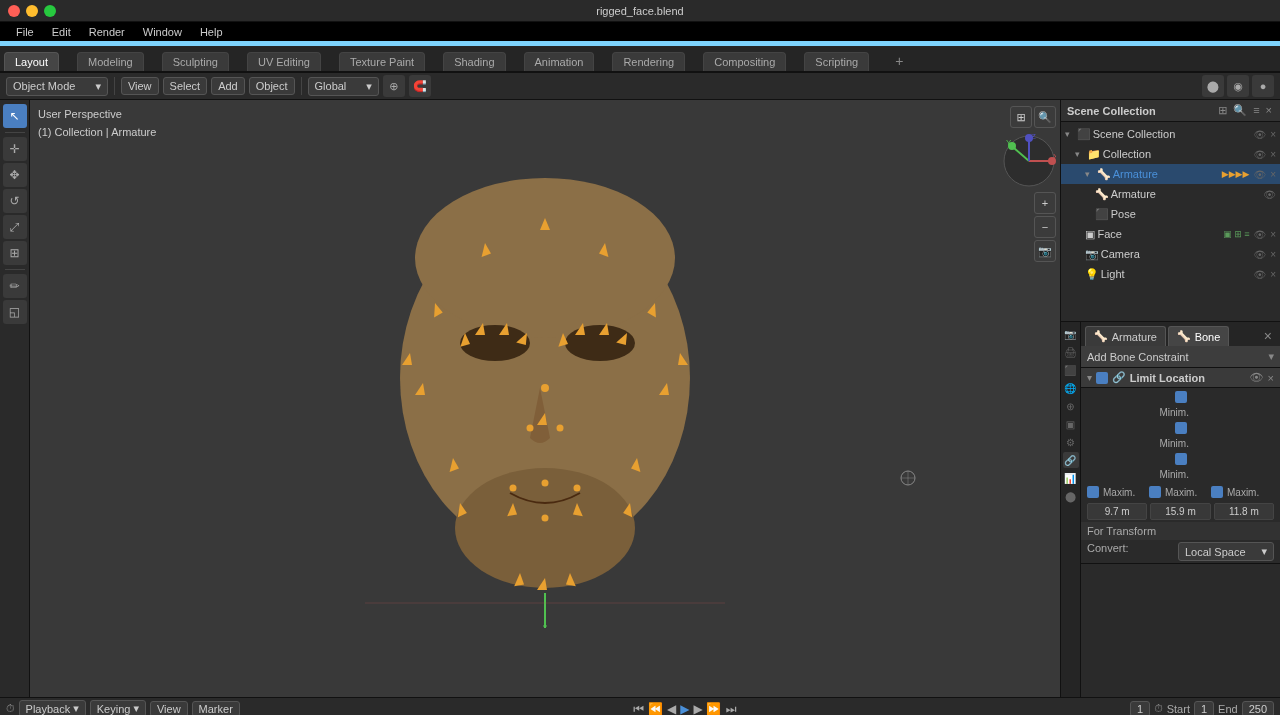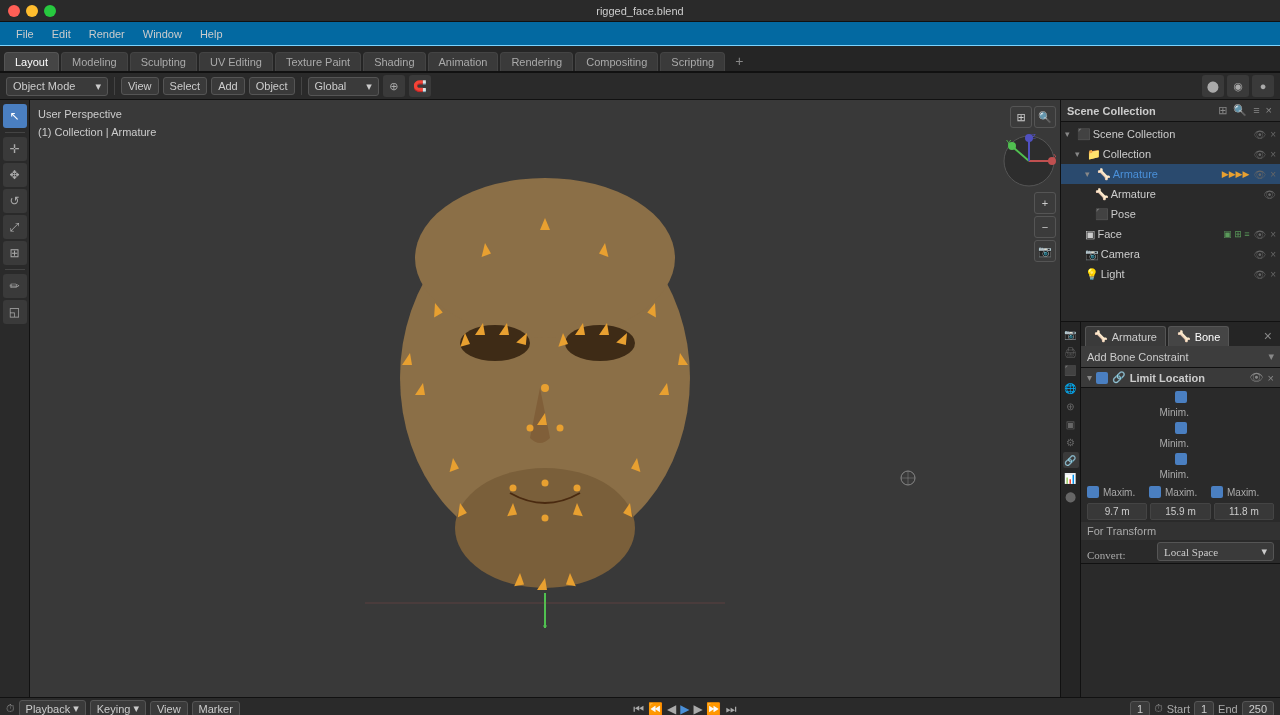--- a/index.html
+++ b/index.html
@@ -37,44 +37,44 @@
       cursor: pointer;
     }
     .tb-close { background: #ff5f56; }
     .tb-min { background: #ffbd2e; }
     .tb-max { background: #27c93f; }
     .title-bar-title { font-size: 11px; color: #ccc; }
 
     
     .menu-bar {
       height: 24px;
-      background: #0369a1;
+      background: #000000;
       display: flex;
       align-items: center;
       padding: 0 8px;
       gap: 2px;
-      border-bottom: 1px solid #7dd3fc;
+      border-bottom: 5px solid #7dd3fc;
     }
     .menu-item {
       padding: 2px 8px;
       cursor: pointer;
       border-radius: 3px;
       font-size: 11px;
       color: #ccc;
     }
 
     
     .workspace-tabs {
       height: 26px;
       background: #252525;
       display: flex;
       align-items: flex-end;
       padding: 0 4px;
       border-bottom: 1px solid #111;
-      gap: 2px;
+      gap: 18px;
     }
     .ws-tab {
       padding: 3px 10px;
       background: #3a3a3a;
       border-radius: 4px 4px 0 0;
       cursor: pointer;
       font-size: 11px;
       color: #aaa;
       border: 1px solid #444;
       border-bottom: none;
@@ -213,25 +213,24 @@
     .properties-panel {
       flex: 1;
       overflow-y: auto;
       overflow-x: hidden;
     }
     .prop-section {
       border-bottom: 1px solid #111;
     }
     .prop-row {
       display: flex;
-      align-items: flex-end;
+      align-items: flex-start;
       padding: 2px 6px;
-      gap: 0;
+      gap: 21px;
       min-height: 22px;
-      font-family: Liberation Serif, serif;
     }
     .prop-label {
       color: #aaa;
       font-size: 11px;
       width: 70px;
       flex-shrink: 0;
     }
     .prop-value {
       flex: 1;
       background: #3a3a3a;

